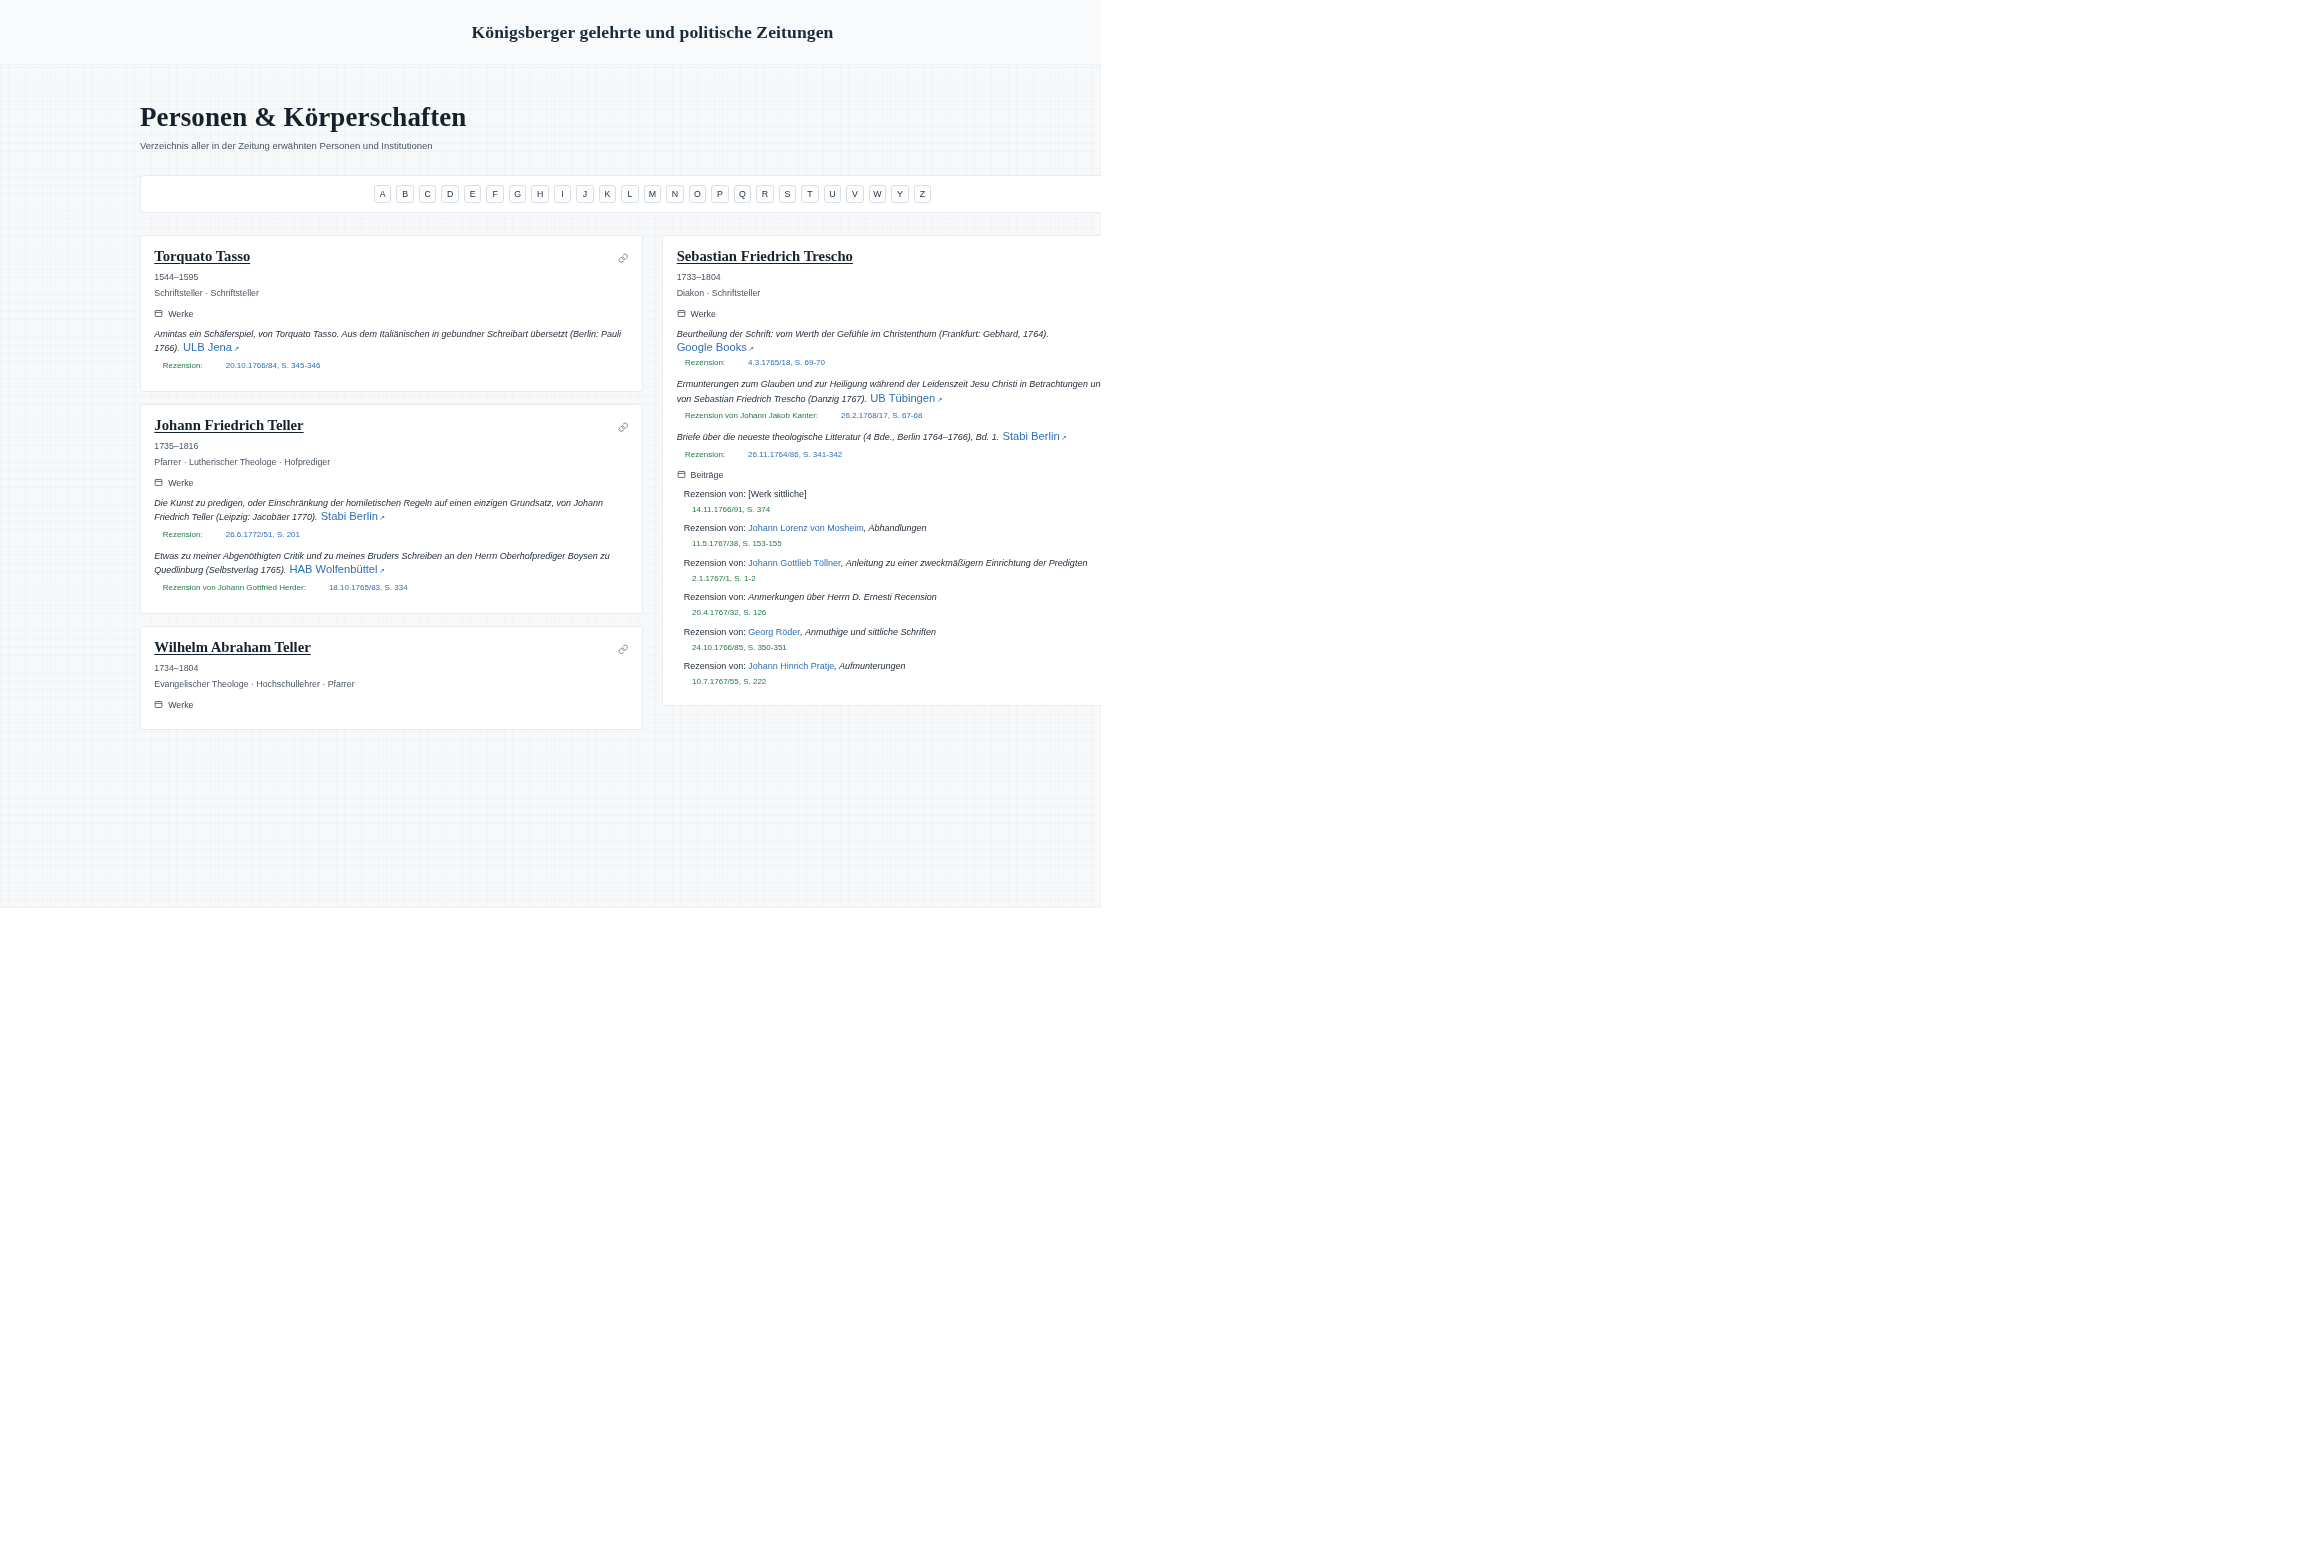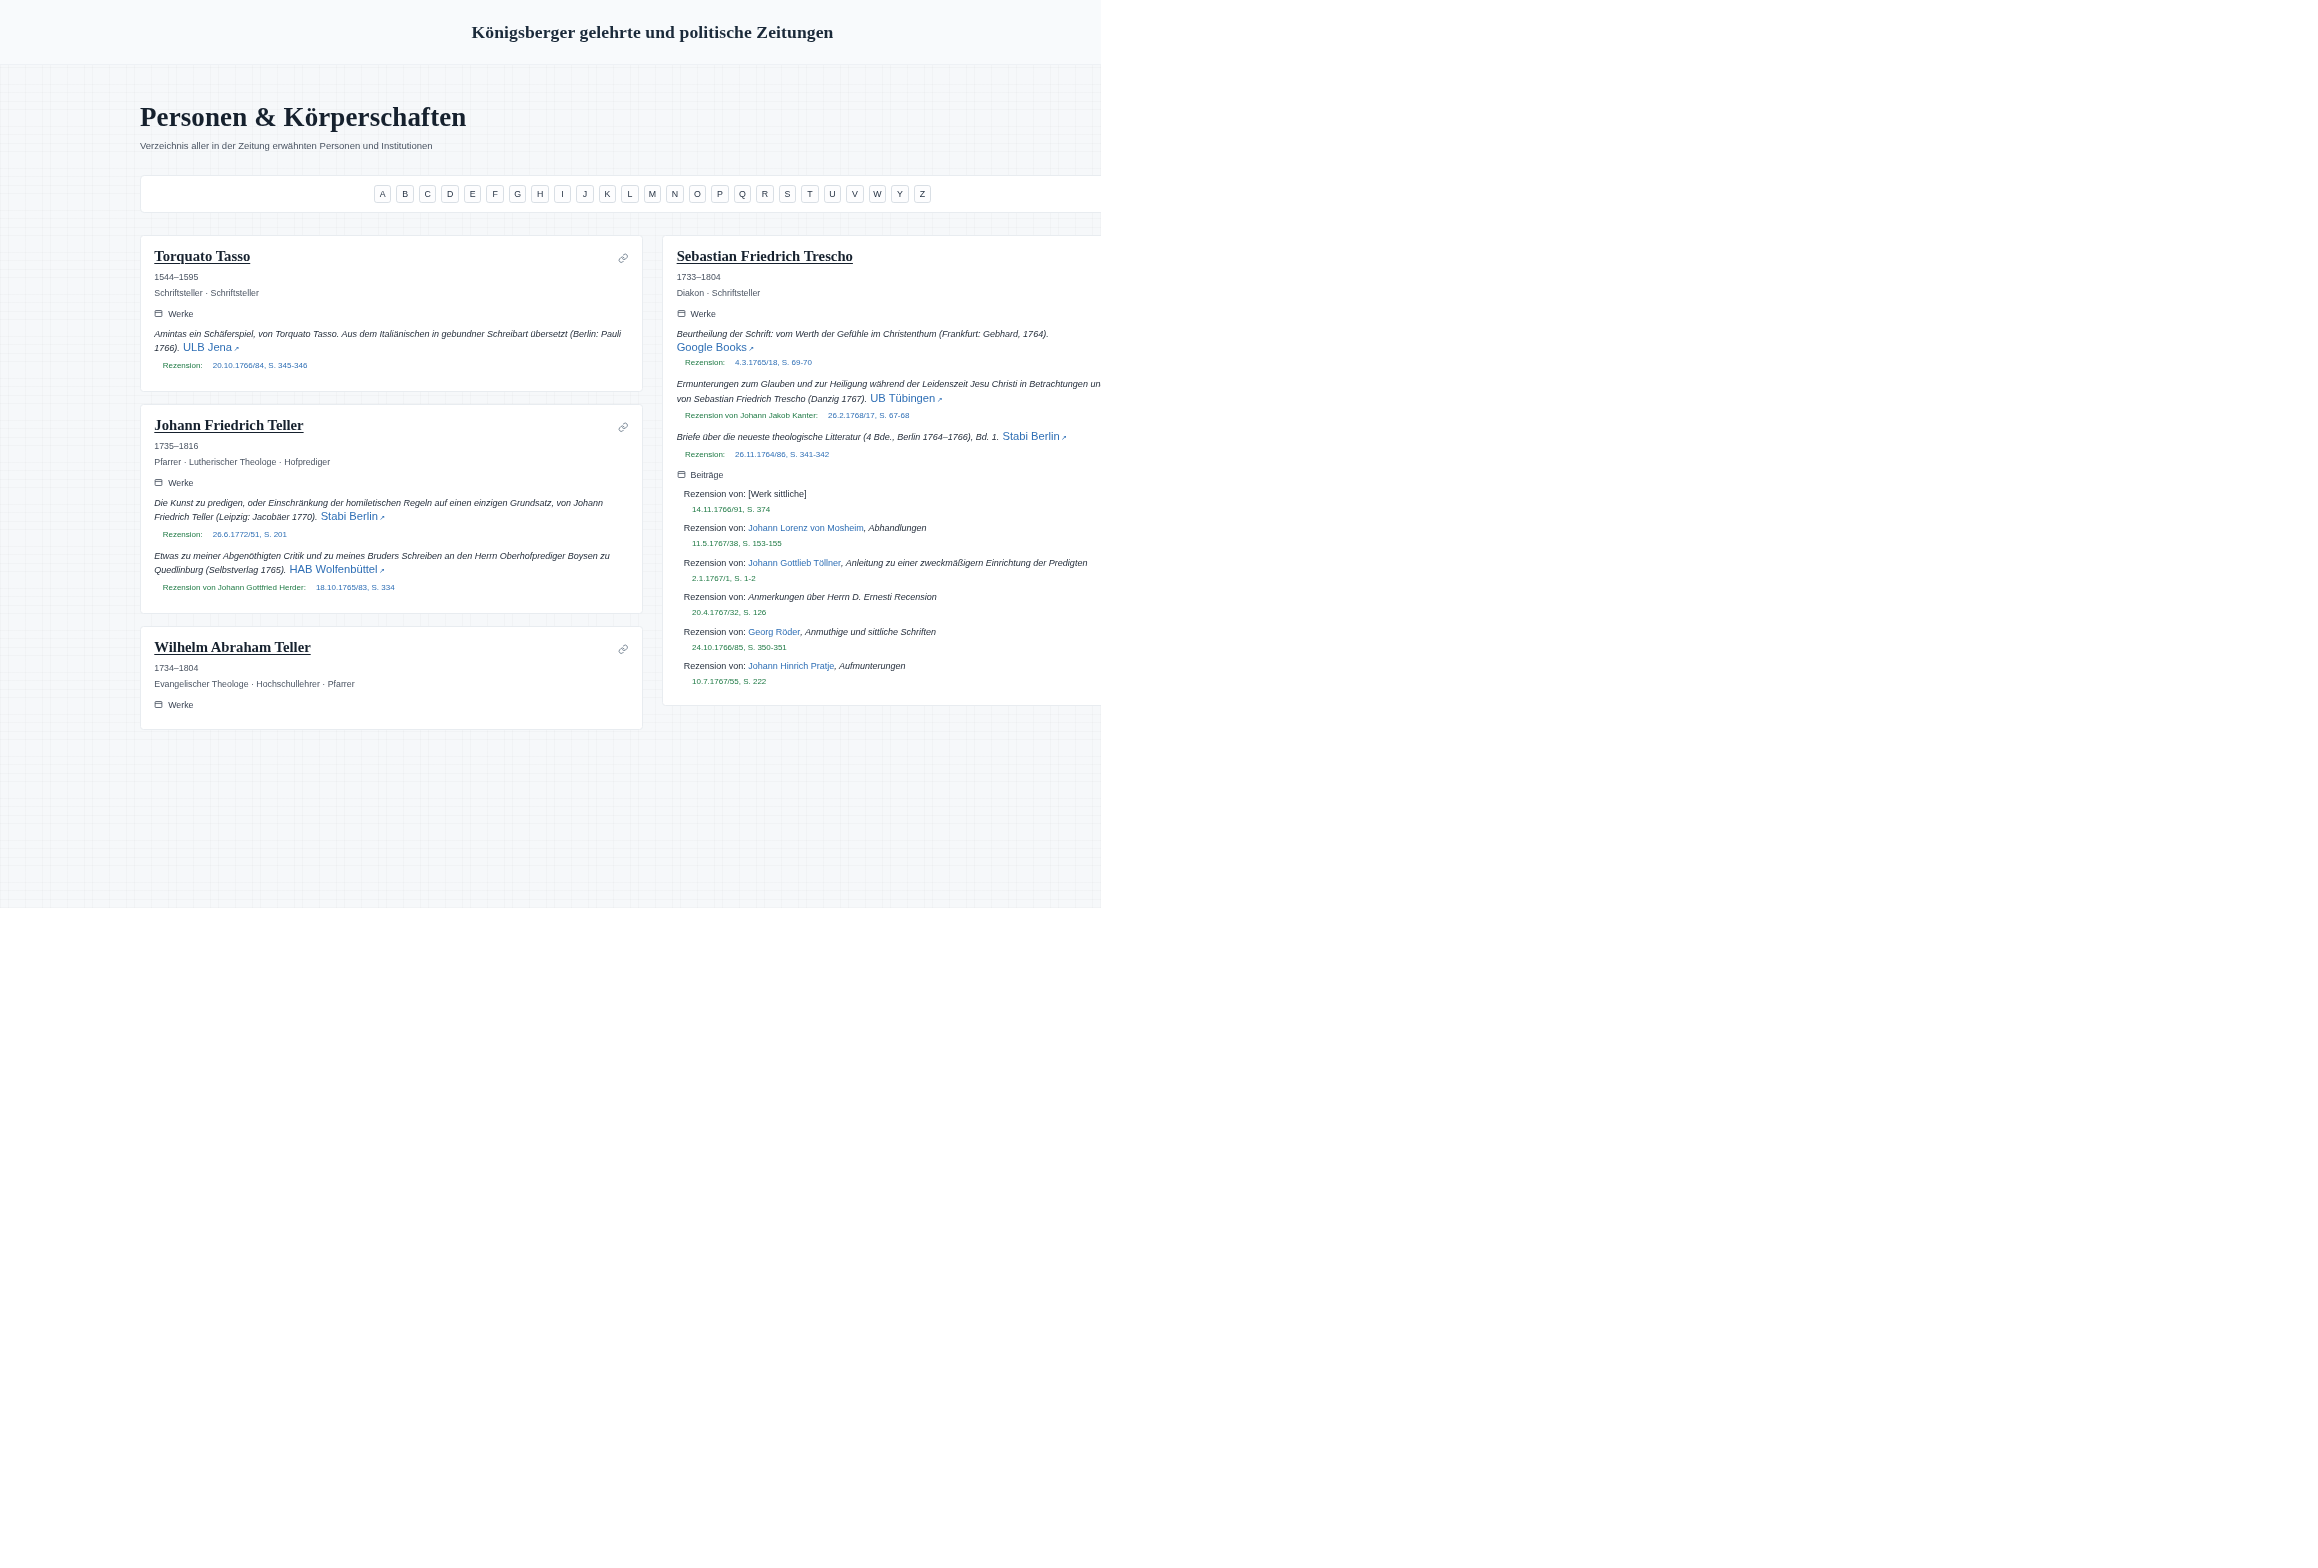--- a/index.html
+++ b/index.html
@@ -193,21 +193,21 @@
     color: #2f6fb5;
     text-decoration: none;
     cursor: pointer;
     white-space: nowrap;
   }
   .ext-link .ext-ico { font-style: normal; font-size: 7px; margin-left: 1.4px; }
 
   .rez-row {
     display: flex;
     align-items: baseline;
-    gap: 10px;
+    gap: 23px;
     margin: 4.9px 0 9.8px 8.4px;
     flex-wrap: wrap;
   }
   .rez-label {
     font-size: 8px;
     color: #1f7a45;
   }
   .rez-label .person-link { color: #1f7a45; text-decoration: none; cursor: pointer; }
   .rez-ref {
     font-size: 8px;

